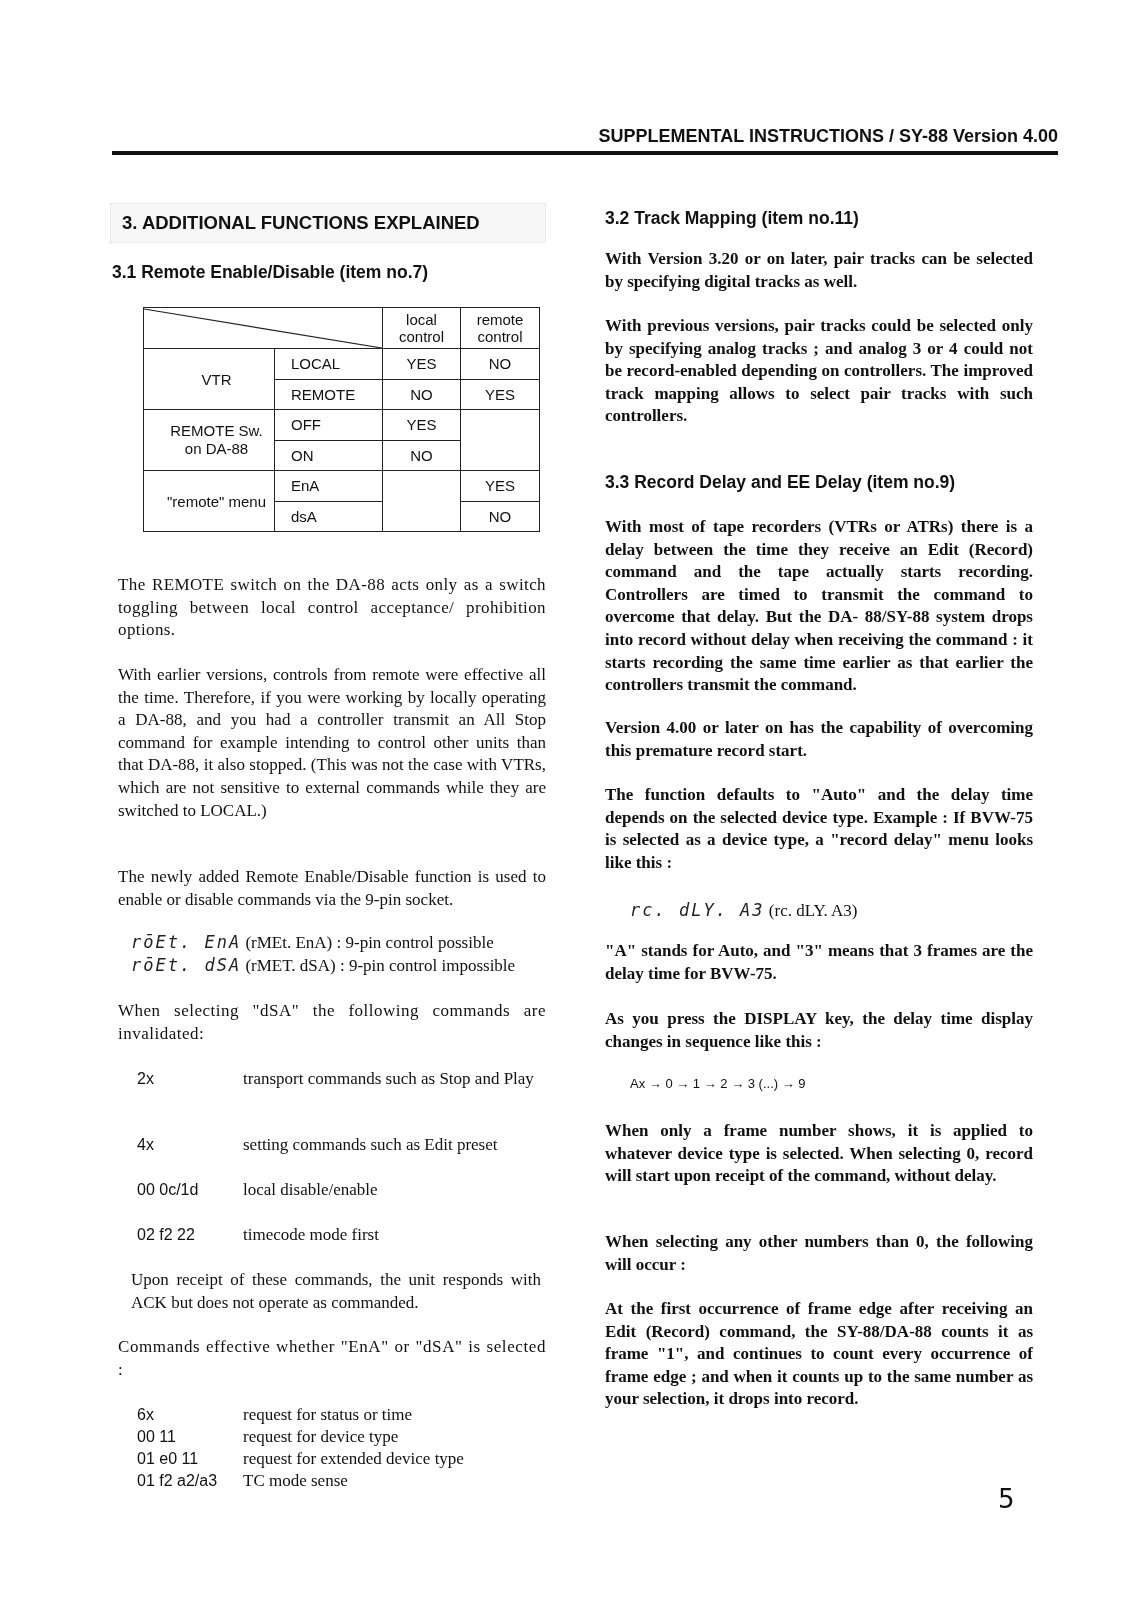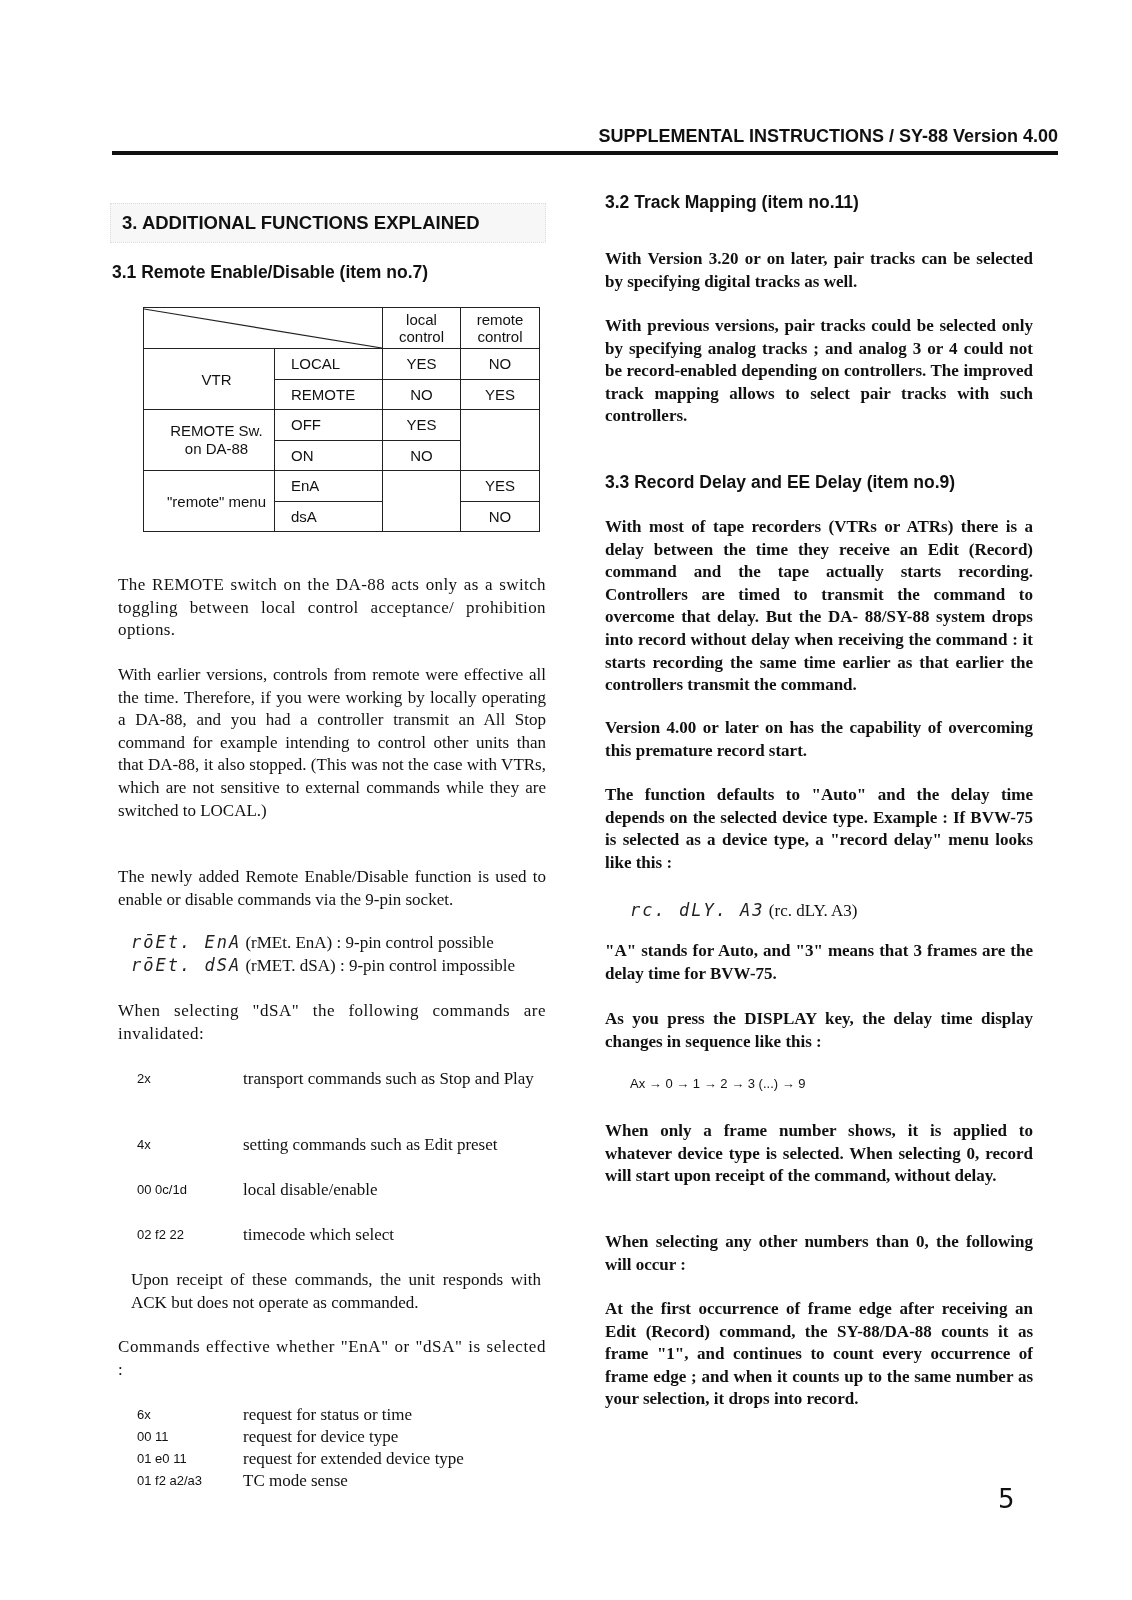--- a/index.html
+++ b/index.html
@@ -26,21 +26,21 @@
   
   #remote-table { position: absolute; left: 31px; top: 307px; border-collapse: collapse; font-family: "Liberation Sans", sans-serif; font-size: 15px; }
   #remote-table td { border: 1.5px solid #222; padding: 0; text-align: center; vertical-align: middle; height: 29.5px; }
   #remote-table td.lbl { text-align: left; padding-left: 16px; }
   #remote-table td.grp { text-align: center; padding-left: 15px; }
   #remote-table .hdr { line-height: 17px; height: 40px; }
   #remote-table .diag { position: relative; padding: 0; }
   #remote-table .diag svg { position: absolute; left: 0; top: 0; }
 
   .cmd-row { position: absolute; left: 25px; width: 410px; font-size: 17px; line-height: 22.6px; }
-  .cmd-code { position: absolute; left: 0; font-family: "Liberation Sans", sans-serif; font-size: 13px; }
+  .cmd-code { position: absolute; left: 0; font-family: "Liberation Sans", sans-serif; font-size: 16px; }
   .cmd-desc { position: absolute; left: 106px; width: 298px; font-family: "Liberation Serif", serif; text-align: justify; }
 
   .seg-line { position: absolute; white-space: nowrap; font-size: 17px; }
 
   #page-number { position: absolute; left: 998px; top: 1484px; font-size: 26px; font-family: "DejaVu Sans", sans-serif; }
 </style>
 </head>
 <body>
 
 <div id="running-header" class="sans">SUPPLEMENTAL INSTRUCTIONS / SY-88 Version 4.00</div>
@@ -131,21 +131,21 @@
   <div class="cmd-row" style="top:1134px;">
     <span class="cmd-code">4x</span>
     <span class="cmd-desc">setting commands such as Edit preset</span>
   </div>
   <div class="cmd-row" style="top:1179px;">
     <span class="cmd-code">00 0c/1d</span>
     <span class="cmd-desc">local disable/enable</span>
   </div>
   <div class="cmd-row" style="top:1224px;">
     <span class="cmd-code">02 f2 22</span>
-    <span class="cmd-desc">timecode which select</span>
+    <span class="cmd-desc">timecode mode first</span>
   </div>
 
   <div class="p serif" style="left:19px; width:410px; top:1269px;">Upon receipt of these commands, the unit responds with ACK but does not operate as commanded.</div>
 
   <div class="p left serif" style="top:1336px; letter-spacing:0.6px;">Commands effective whether "EnA" or "dSA" is selected :</div>
 
   <div class="cmd-row" style="top:1404px;">
     <span class="cmd-code">6x</span>
     <span class="cmd-desc">request for status or time</span>
   </div>
@@ -157,21 +157,21 @@
     <span class="cmd-code">01 e0 11</span>
     <span class="cmd-desc">request for extended device type</span>
   </div>
   <div class="cmd-row" style="top:1470px;">
     <span class="cmd-code">01 f2 a2/a3</span>
     <span class="cmd-desc">TC mode sense</span>
   </div>
 </div>
 
 <div id="col-right" class="col">
-  <div class="h2 sans" style="left:0; top:192px;">3.2  Track Mapping (item no.11)</div>
+  <div class="h2 sans" style="left:0; top:208px;">3.2  Track Mapping (item no.11)</div>
   <div class="p right serif" style="top:248px;">With Version 3.20 or on later, pair tracks can be selected by specifying digital tracks as well.</div>
   <div class="p right serif" style="top:315px;">With previous versions, pair tracks could be selected only by specifying analog tracks ; and analog 3 or 4 could not be record-enabled depending on controllers. The improved track mapping allows to select pair tracks with such controllers.</div>
 
   <div class="h2 sans" style="left:0; top:472px;">3.3  Record Delay and EE Delay (item no.9)</div>
   <div class="p right serif" style="top:516px;">With most of tape recorders (VTRs or ATRs) there is a delay between the time they receive an Edit (Record) command and the tape actually starts recording. Controllers are timed to transmit the command to overcome that delay.  But the DA- 88/SY-88 system drops into record without delay when receiving the command : it starts recording the same time earlier as that earlier the controllers transmit the command.</div>
   <div class="p right serif" style="top:717px;">Version 4.00 or later on has the capability of overcoming this premature record start.</div>
   <div class="p right serif" style="top:784px;">The function defaults to "Auto" and the delay time depends on the selected device type. Example : If BVW-75 is selected as a device type, a "record delay" menu looks like this :</div>
 
   <div class="seg-line" style="left:25px; top:900px;">
     <span class="seg">rc. dLY. A3</span>

